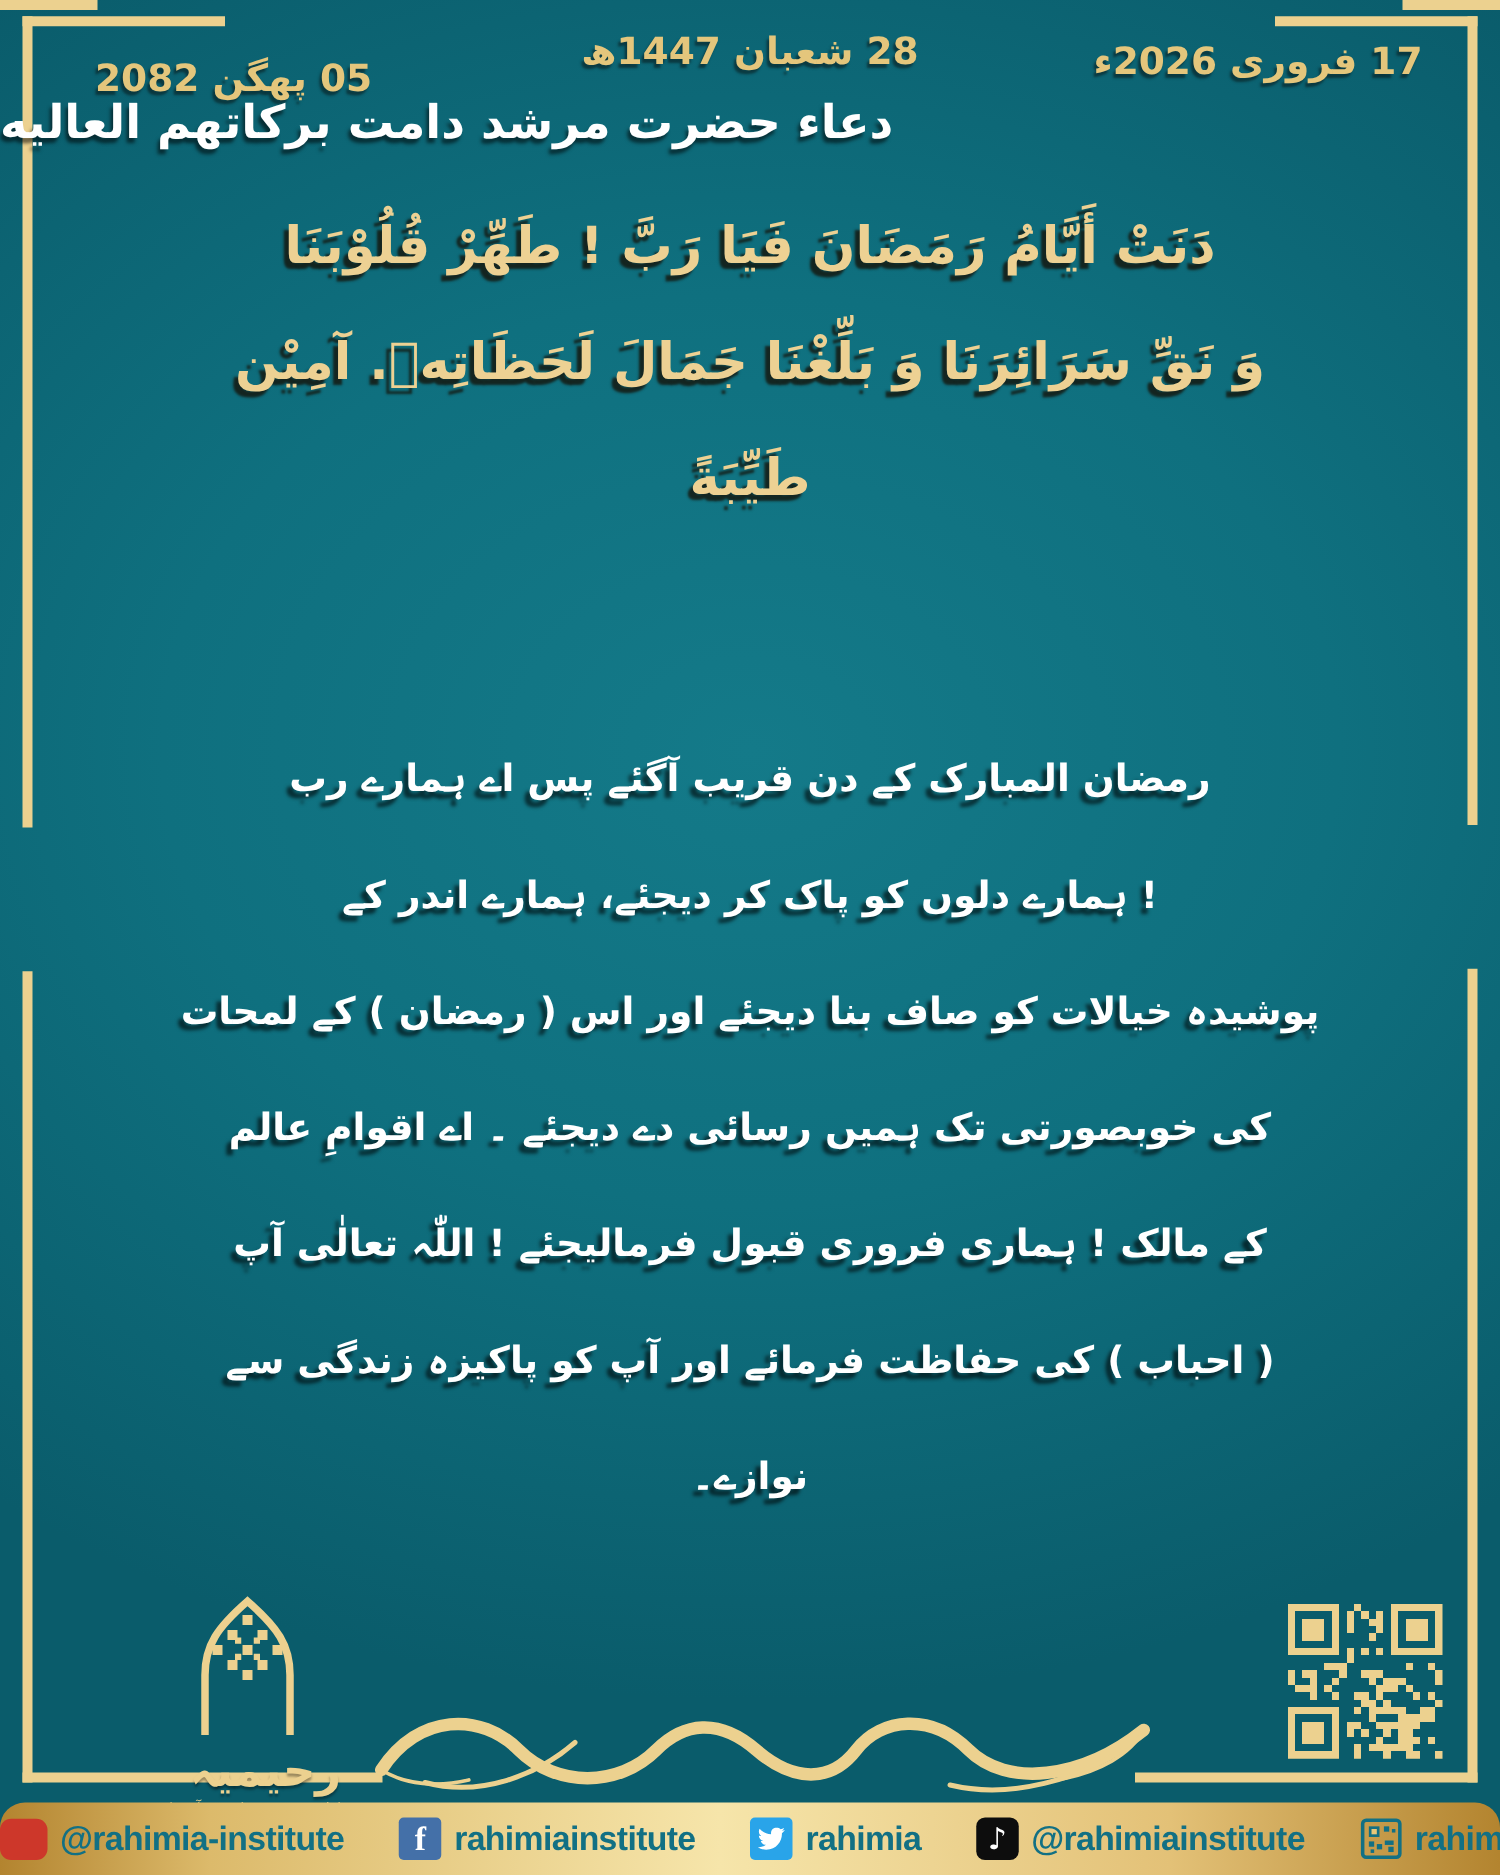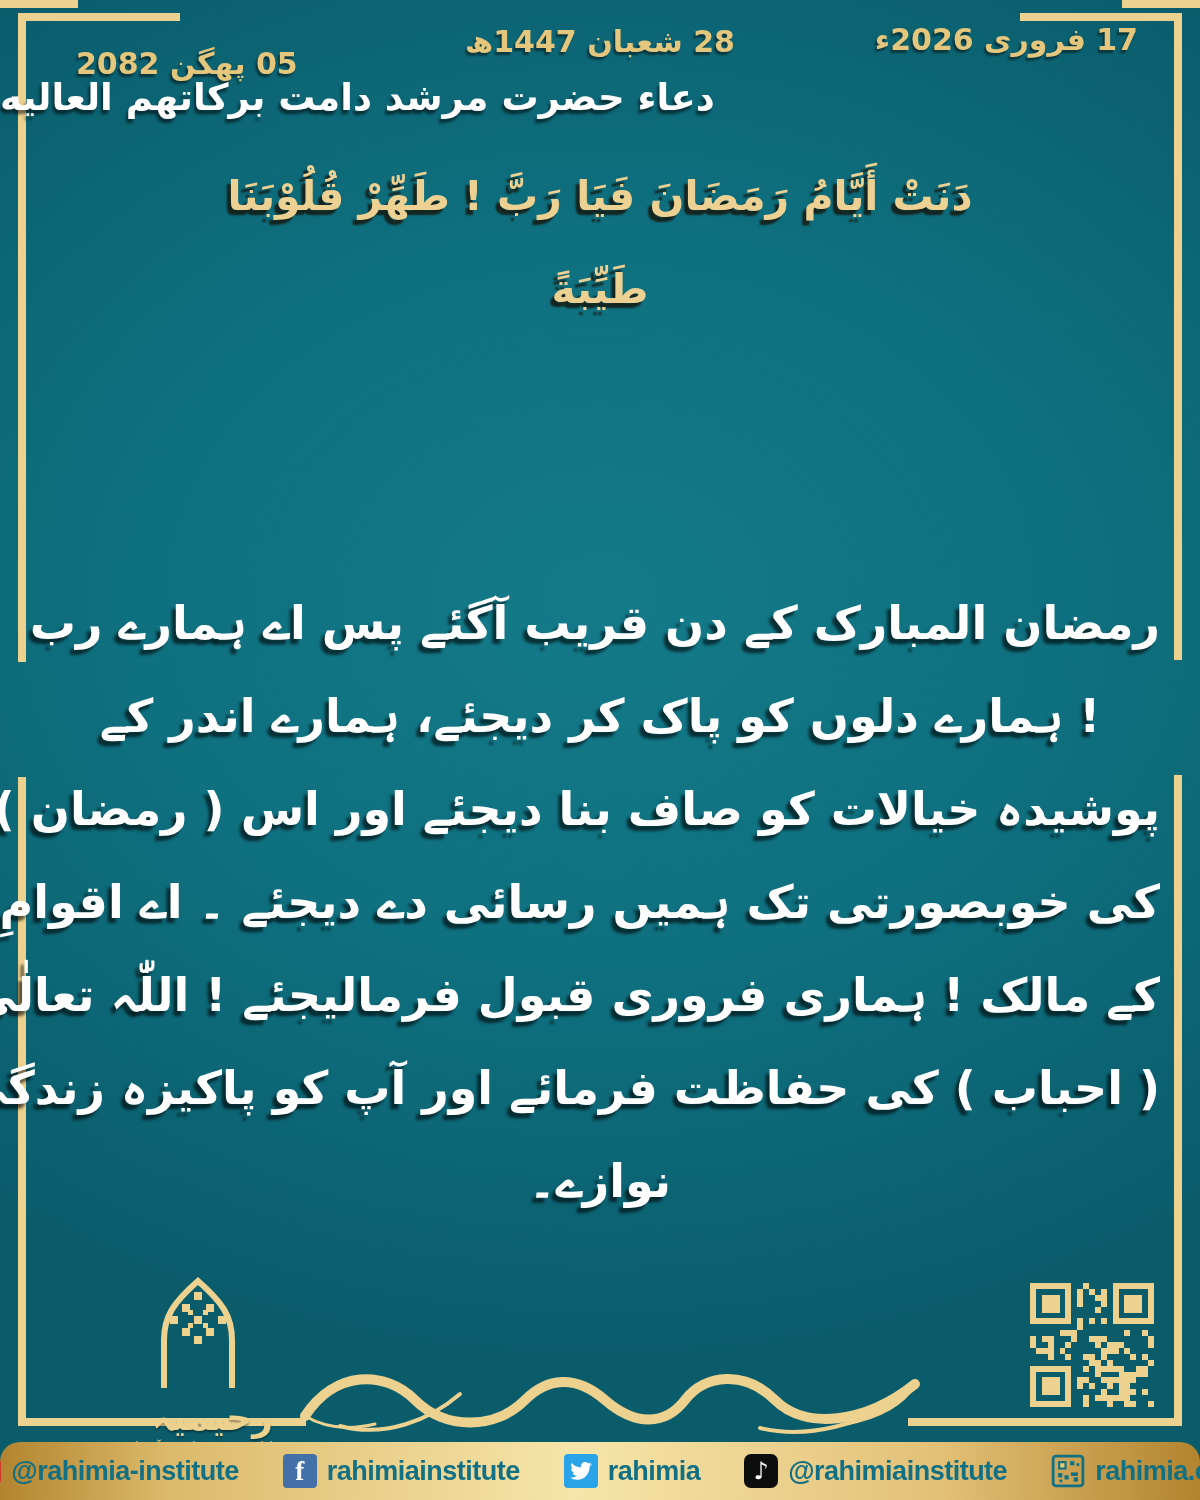--- a/index.html
+++ b/index.html
@@ -7,47 +7,47 @@
     position:relative;width:1200px;height:1500px;overflow:hidden;
     background:radial-gradient(ellipse 980px 760px at 50% 40%, #147a89 0%, #0f707f 48%, #0a5c6b 100%);
     font-family:"DejaVu Sans",sans-serif;
   }
   
   .gline{position:absolute;background:#ecd18f;}
   
   .date{position:absolute;color:#e4c67c;font-size:30px;font-weight:bold;direction:rtl;
         text-shadow:-2px 3px 2px rgba(10,20,20,.55);white-space:nowrap;}
   .date-hijri{top:24px;left:0;width:100%;text-align:center;}
-  .date-greg{top:22px;right:62px;}
+  .date-greg{top:32px;right:62px;}
   .date-bikrami{top:46px;left:76px;}
   .main-title{position:absolute;top:76px;left:0;width:100%;text-align:left;direction:rtl;
         color:#ffffff;font-size:37px;font-weight:bold;text-shadow:-2px 4px 3px rgba(0,0,0,.55);}
   
   .arabic-block{position:absolute;top:150px;left:60px;width:1080px;text-align:center;direction:rtl;}
   .arabic-line{font-size:41px;line-height:93px;font-weight:bold;color:#edd193;
         text-shadow:-4px 5px 2px rgba(22,17,6,.78);white-space:nowrap;}
   
   .urdu-block{position:absolute;top:577px;left:40px;width:1120px;text-align:center;direction:rtl;}
-  .urdu-line{font-size:46px;line-height:93px;font-weight:bold;color:#ffffff;
+  .urdu-line{font-size:30px;line-height:93px;font-weight:bold;color:#ffffff;
         text-shadow:-4px 5px 3px rgba(0,0,0,.6);white-space:nowrap;text-align:center;}
   
   .logo{position:absolute;left:45px;top:1266px;width:228px;text-align:right;}
   .logo-name{color:#ecd18f;font-size:36px;font-weight:bold;line-height:40px;direction:rtl;
         text-shadow:0 2px 2px rgba(0,0,0,.35);}
   .logo-sub{color:#ecd18f;font-size:12.5px;line-height:18px;direction:rtl;white-space:nowrap;}
   
   .qr{position:absolute;left:1030px;top:1283px;width:124px;height:124px;}
   
   .flourish{position:absolute;left:290px;top:1358px;width:640px;height:86px;}
   
   .footer{
     position:absolute;left:0;bottom:0;width:1200px;height:58px;
     border-radius:20px 20px 0 0;
     background:linear-gradient(90deg,#b3842f 0%,#dcba6b 14%,#f6e5aa 48%,#e3c177 78%,#b3842f 100%);
-    display:flex;align-items:center;justify-content:center;gap:44px;
+    display:flex;align-items:center;justify-content:space-between;gap:44px;
   }
   .s-item{display:flex;align-items:center;gap:10px;}
   .s-text{color:#127084;font-size:27px;font-weight:bold;font-family:"Liberation Sans",sans-serif;
           letter-spacing:-0.5px;white-space:nowrap;}
   .ic{display:flex;align-items:center;justify-content:center;}
   .yt-icon{width:38px;height:33px;background:#cd372a;border-radius:9px;}
   .fb-icon{width:34px;height:34px;background:#4470a8;border-radius:4px;color:#fff;
            font-family:"Liberation Serif",serif;font-weight:bold;font-size:27px;line-height:34px;}
   .tw-icon{width:34px;height:34px;background:#29a4e9;border-radius:4px;}
   .tk-icon{width:34px;height:34px;background:#0d0d0d;border-radius:7px;color:#fff;
@@ -70,20 +70,21 @@
   <div class="gline" style="left:18px;top:1418px;width:288px;height:8px;"></div>
   <div class="gline" style="left:908px;top:1418px;width:274px;height:8px;"></div>
 
   <div class="date date-hijri">28 شعبان 1447ھ</div>
   <div class="date date-greg">17 فروری 2026ء</div>
   <div class="date date-bikrami">05 پھگن 2082</div>
   <div class="main-title">دعاء حضرت مرشد دامت بركاتهم العاليه</div>
 
   <div class="arabic-block">
     <div class="arabic-line">دَنَتْ أَيَّامُ رَمَضَانَ فَيَا رَبَّ ! طَهِّرْ قُلُوْبَنَا</div>
+    <div class="arabic-line">وَ نَقِّ سَرَائِرَنَا وَ بَلِّغْنَا جَمَالَ لَحَظَاتِهٖ. آمِيْن</div>
     <div class="arabic-line">طَيِّبَةً</div>
   </div>
 
   <div class="urdu-block">
     <div class="urdu-line">رمضان المبارک کے دن قریب آگئے پس اے ہمارے رب</div>
     <div class="urdu-line">! ہمارے دلوں کو پاک کر دیجئے، ہمارے اندر کے</div>
     <div class="urdu-line">پوشیدہ خیالات کو صاف بنا دیجئے اور اس ( رمضان ) کے لمحات</div>
     <div class="urdu-line">کی خوبصورتی تک ہمیں رسائی دے دیجئے ۔ اے اقوامِ عالم</div>
     <div class="urdu-line">کے مالک ! ہماری فروری قبول فرمالیجئے ! اللّٰہ تعالٰی آپ</div>
     <div class="urdu-line">( احباب ) کی حفاظت فرمائے اور آپ کو پاکیزہ زندگی سے</div>

